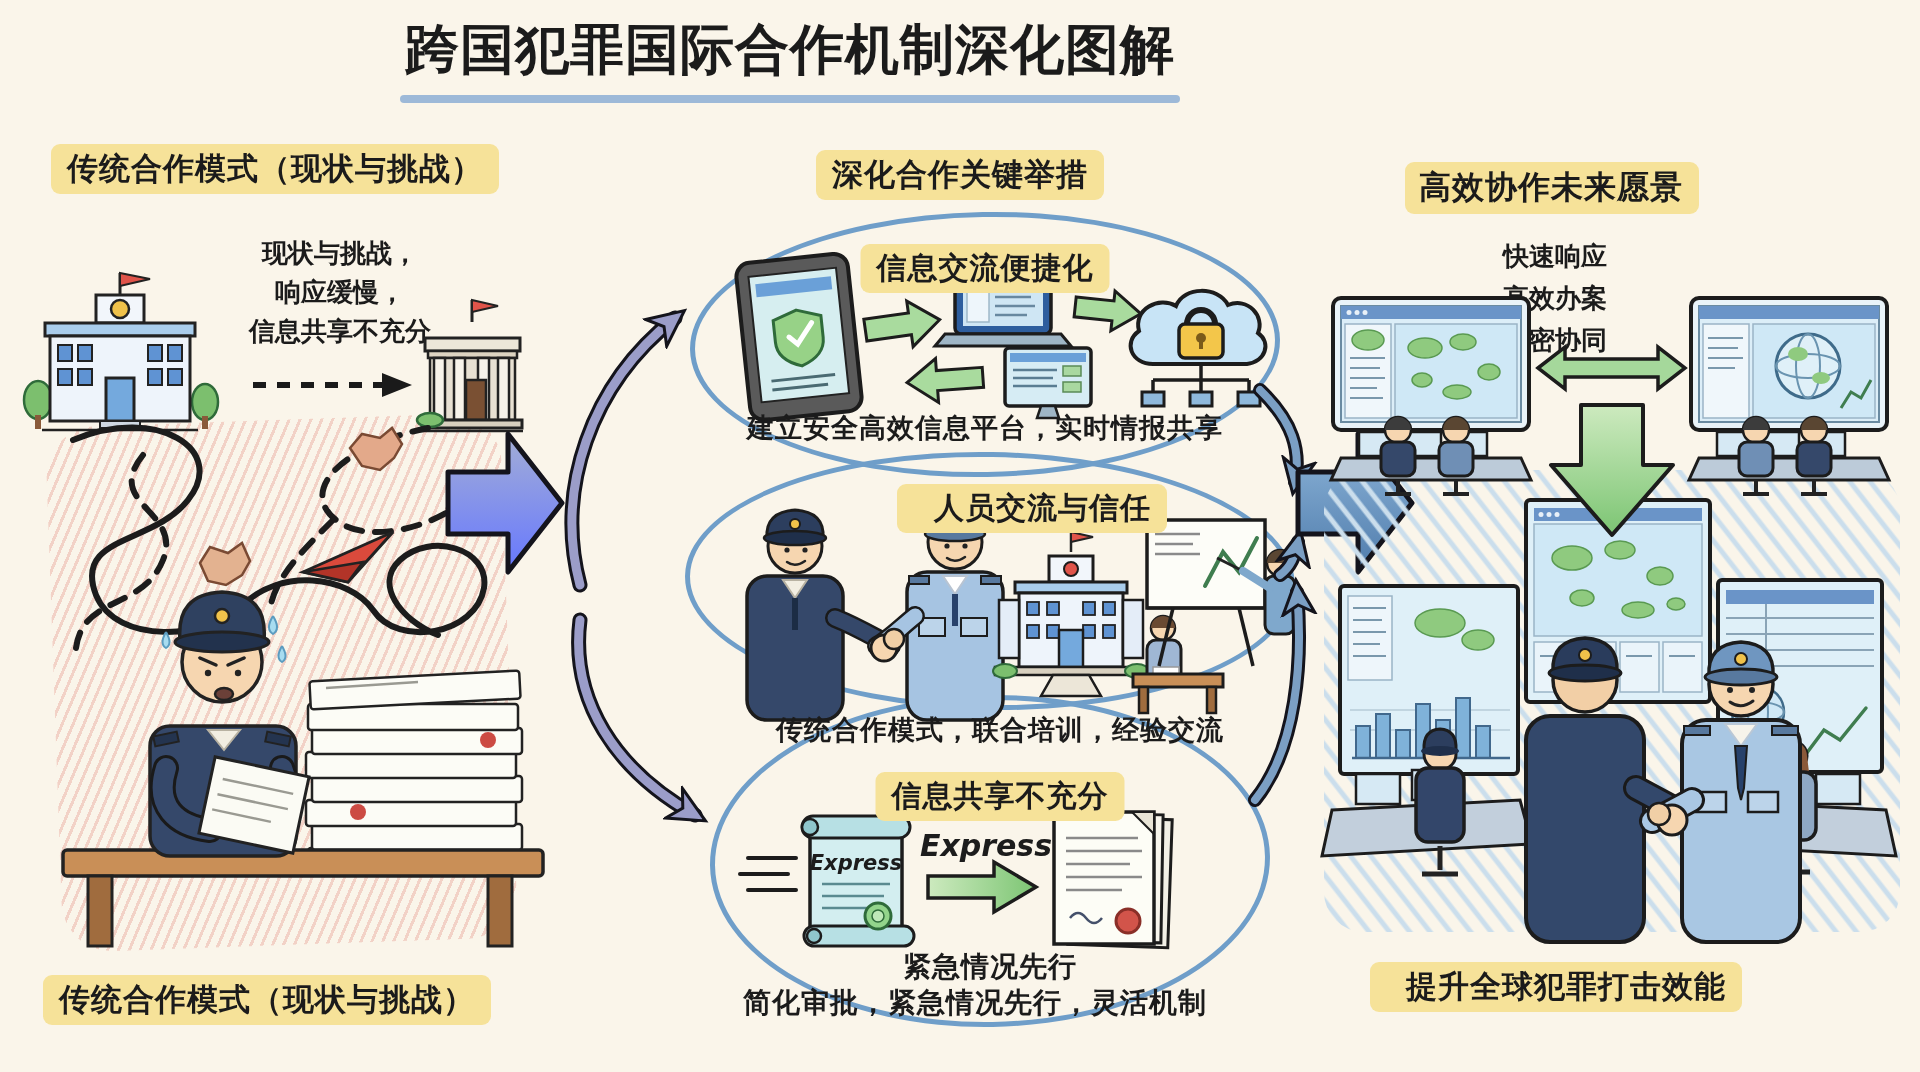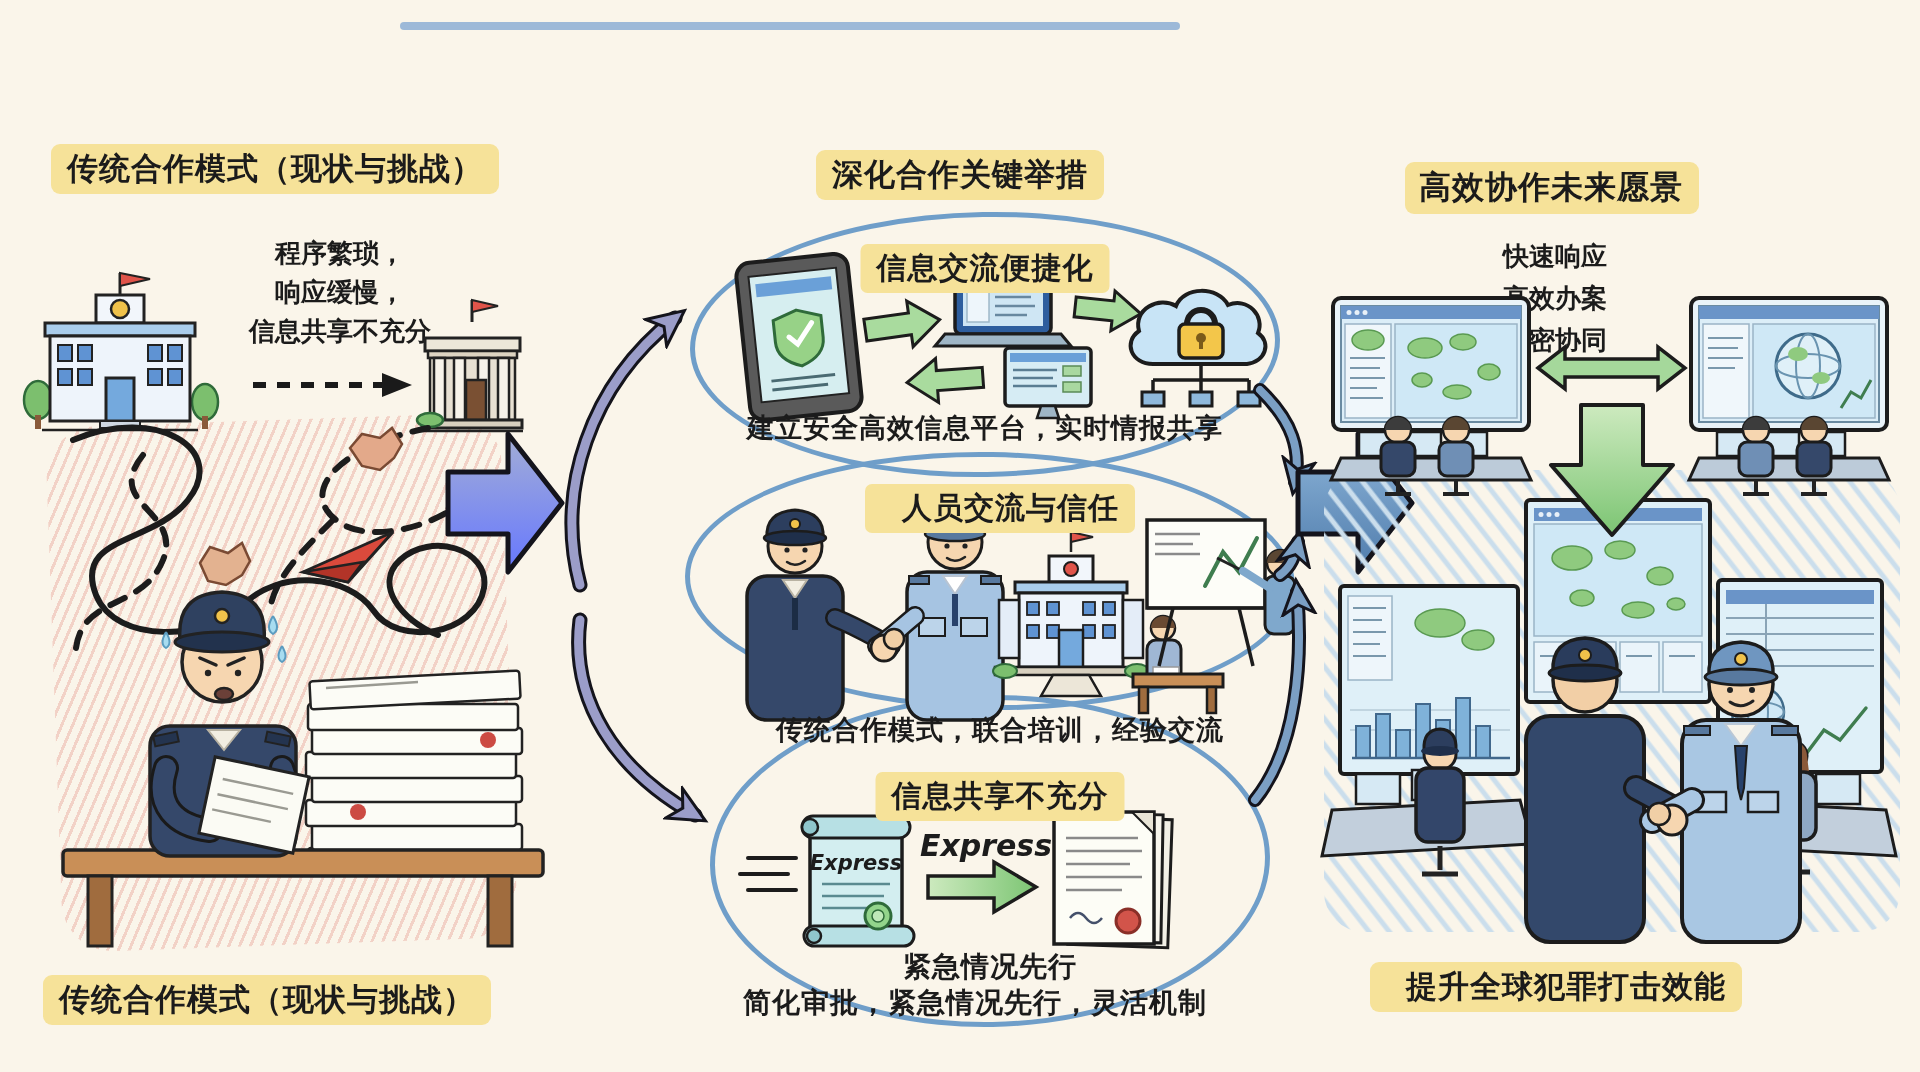--- a/index.html
+++ b/index.html
@@ -19,21 +19,21 @@
     border-radius:9px;
     white-space:nowrap;
     font-weight:700;
     display:inline-block;
   }
   .title-wrap { left:390px; top:14px; width:800px; text-align:center; }
   .title-wrap h1 { font-size:54px; letter-spacing:1px; font-weight:700; }
   .title-underline { height:8px; background:#9db9d8; border-radius:5px; margin:8px auto 0; width:780px; }
   .sec-h  { font-size:31px; letter-spacing:1px;margin-top:10px; }
   .sec-h2 { font-size:32px; letter-spacing:1px; }
-  .oval-label { font-size:30px; letter-spacing:1px;border-radius:7px; }
+  .oval-label { font-size:30px; letter-spacing:1px; }
   .cap { font-weight:700; white-space:nowrap; font-size:27px; letter-spacing:1px; }
   .cap-sm { font-size:28px; }
   .txt-block { text-align:center; font-size:26px; line-height:39px; white-space:nowrap; }
   .benefits  { text-align:left; font-size:26px; line-height:42px; white-space:nowrap; }
   .oval {
     border:5px solid #6f9ec9;
     border-radius:50%;
     background:transparent;
   }
   .pink-hatch {
@@ -43,27 +43,28 @@
     border-radius:50px;
     transform:rotate(-2deg);
   }
   svg { display:block; overflow:visible; }
   text { font-family:"DejaVu Sans", sans-serif; }
 </style>
 </head>
 <body>
 
 <div class="abs title-wrap">
+  <h1>跨国犯罪国际合作机制深化图解</h1>
   <div class="title-underline"></div>
 </div>
 
 <div class="abs hl sec-h cx" style="left:275px; top:134px;">传统合作模式（现状与挑战）</div>
 
 <div class="abs txt-block cx" style="left:340px; top:234px;">
-  <div>程序繁琐，</div>
+  <div>现状与挑战，</div>
   <div>响应缓慢，</div>
   <div>信息共享不充分</div>
 </div>
 
 <div class="abs pink-hatch" style="left:54px; top:420px; width:455px; height:525px;"></div>
 
 <svg class="abs" style="left:20px; top:250px;" width="505" height="185" viewBox="0 0 505 185">
   <g>
     <ellipse cx="18" cy="150" rx="14" ry="19" fill="#7cbf6e" stroke="#2f6b3a" stroke-width="2.5"></ellipse>
     <rect x="15" y="165" width="6" height="14" fill="#8a5a3a"></rect>
@@ -355,21 +356,21 @@
     <line x1="348" y1="89" x2="424" y2="89" stroke="#8a8a8a" stroke-width="2.5"></line>
     <line x1="348" y1="102" x2="404" y2="102" stroke="#8a8a8a" stroke-width="2.5"></line>
     <path d="M 352 130 q 8 -10 16 0 q 8 10 16 0" fill="none" stroke="#44506a" stroke-width="2.5"></path>
     <circle cx="410" cy="133" r="12" fill="#d2544a" stroke="#8a2f28" stroke-width="3"></circle>
   </g>
 </svg>
 
 <div class="abs hl oval-label cx" style="left:985px; top:244px;">信息交流便捷化</div>
 <div class="abs cap cx" style="left:985px; top:410px;">建立安全高效信息平台，实时情报共享</div>
 
-<div class="abs hl oval-label cx" style="left:1000px; top:484px;padding-left:37px;">人员交流与信任</div>
+<div class="abs hl oval-label cx" style="left:1032px; top:484px;padding-left:37px;">人员交流与信任</div>
 <div class="abs cap cx" style="left:1000px; top:712px;">传统合作模式，联合培训，经验交流</div>
 
 <div class="abs hl oval-label cx" style="left:1000px; top:772px;">信息共享不充分</div>
 <div class="abs cap cap-sm cx" style="left:990px; top:948px;">紧急情况先行</div>
 <div class="abs cap cap-sm cx" style="left:975px; top:984px;">简化审批，紧急情况先行，灵活机制</div>
 
 <svg class="abs" style="left:535px; top:270px;" width="210" height="590" viewBox="0 0 210 590">
   <defs>
     <marker id="ahp" orient="auto" markerUnits="userSpaceOnUse" markerWidth="44" markerHeight="44" refX="26" refY="21">
       <path d="M 2 4 L 38 21 L 2 38 L 12 21 Z" fill="#9b9dc9" stroke="#14141c" stroke-width="3"></path>

